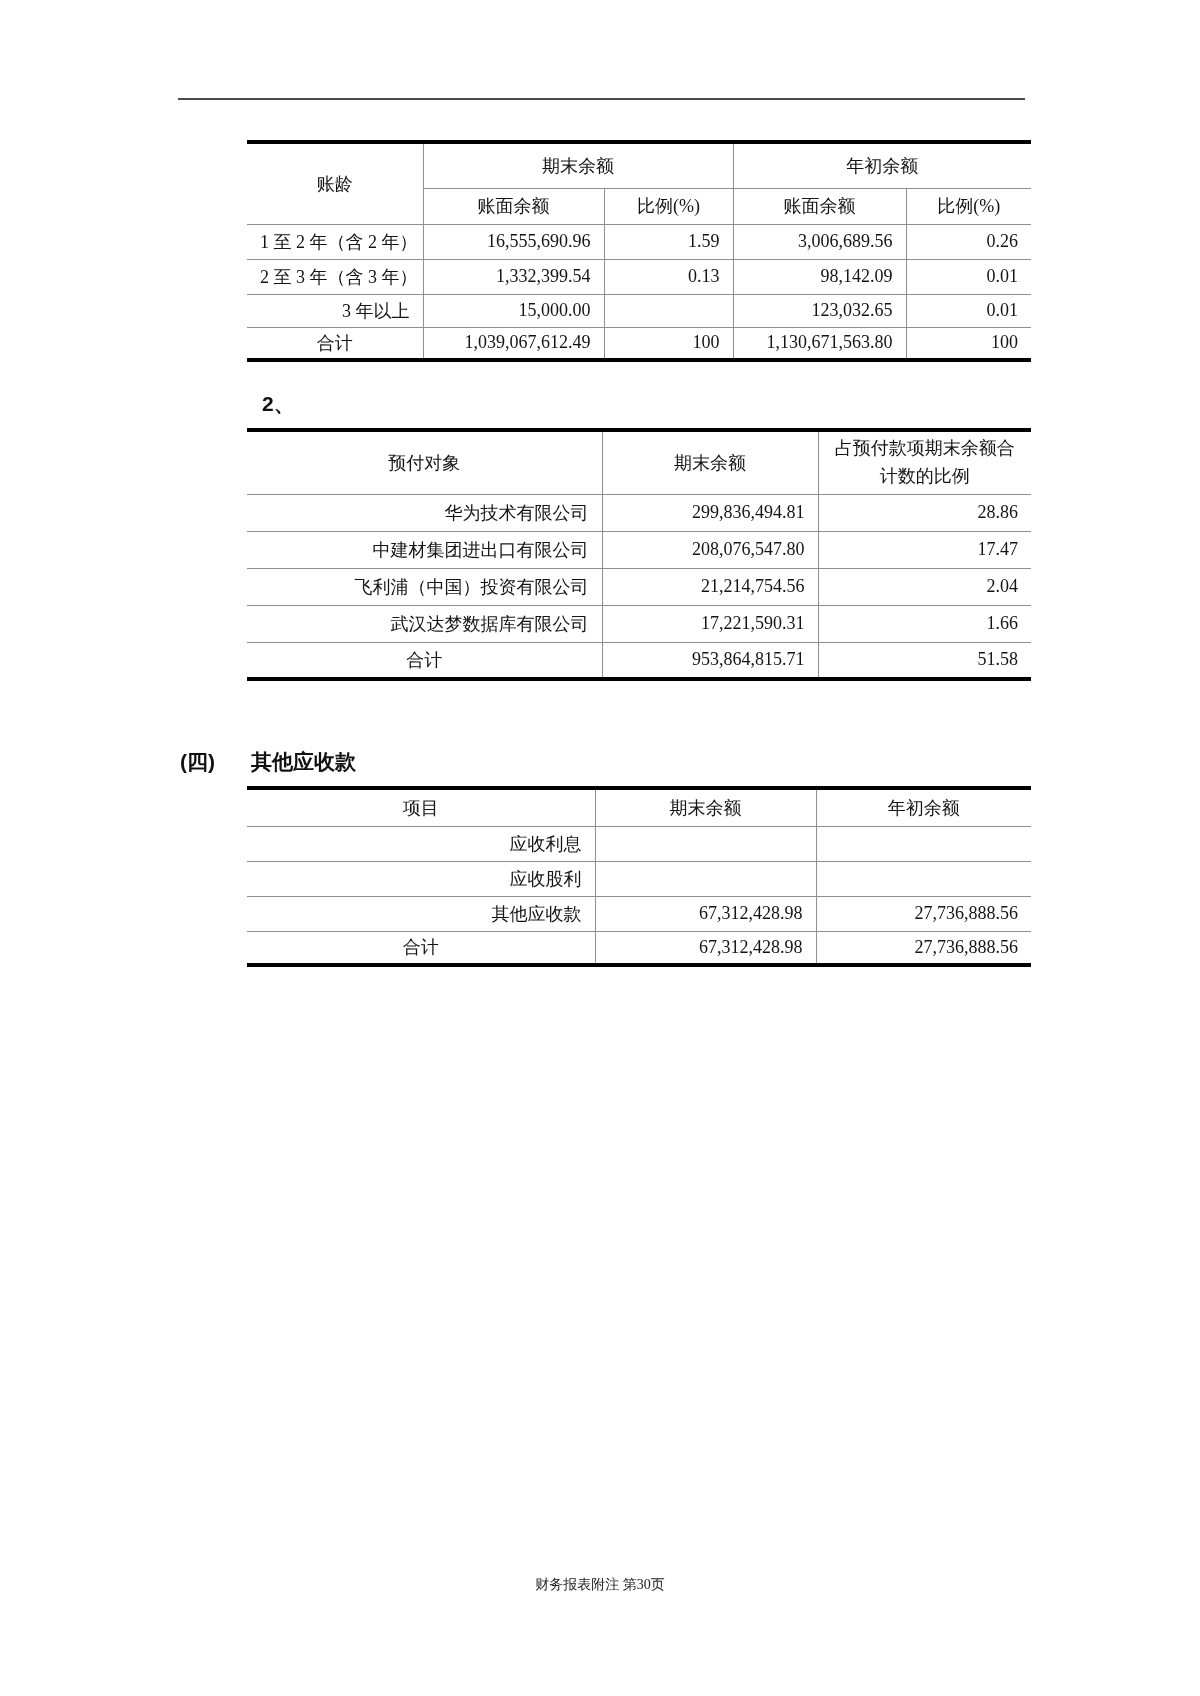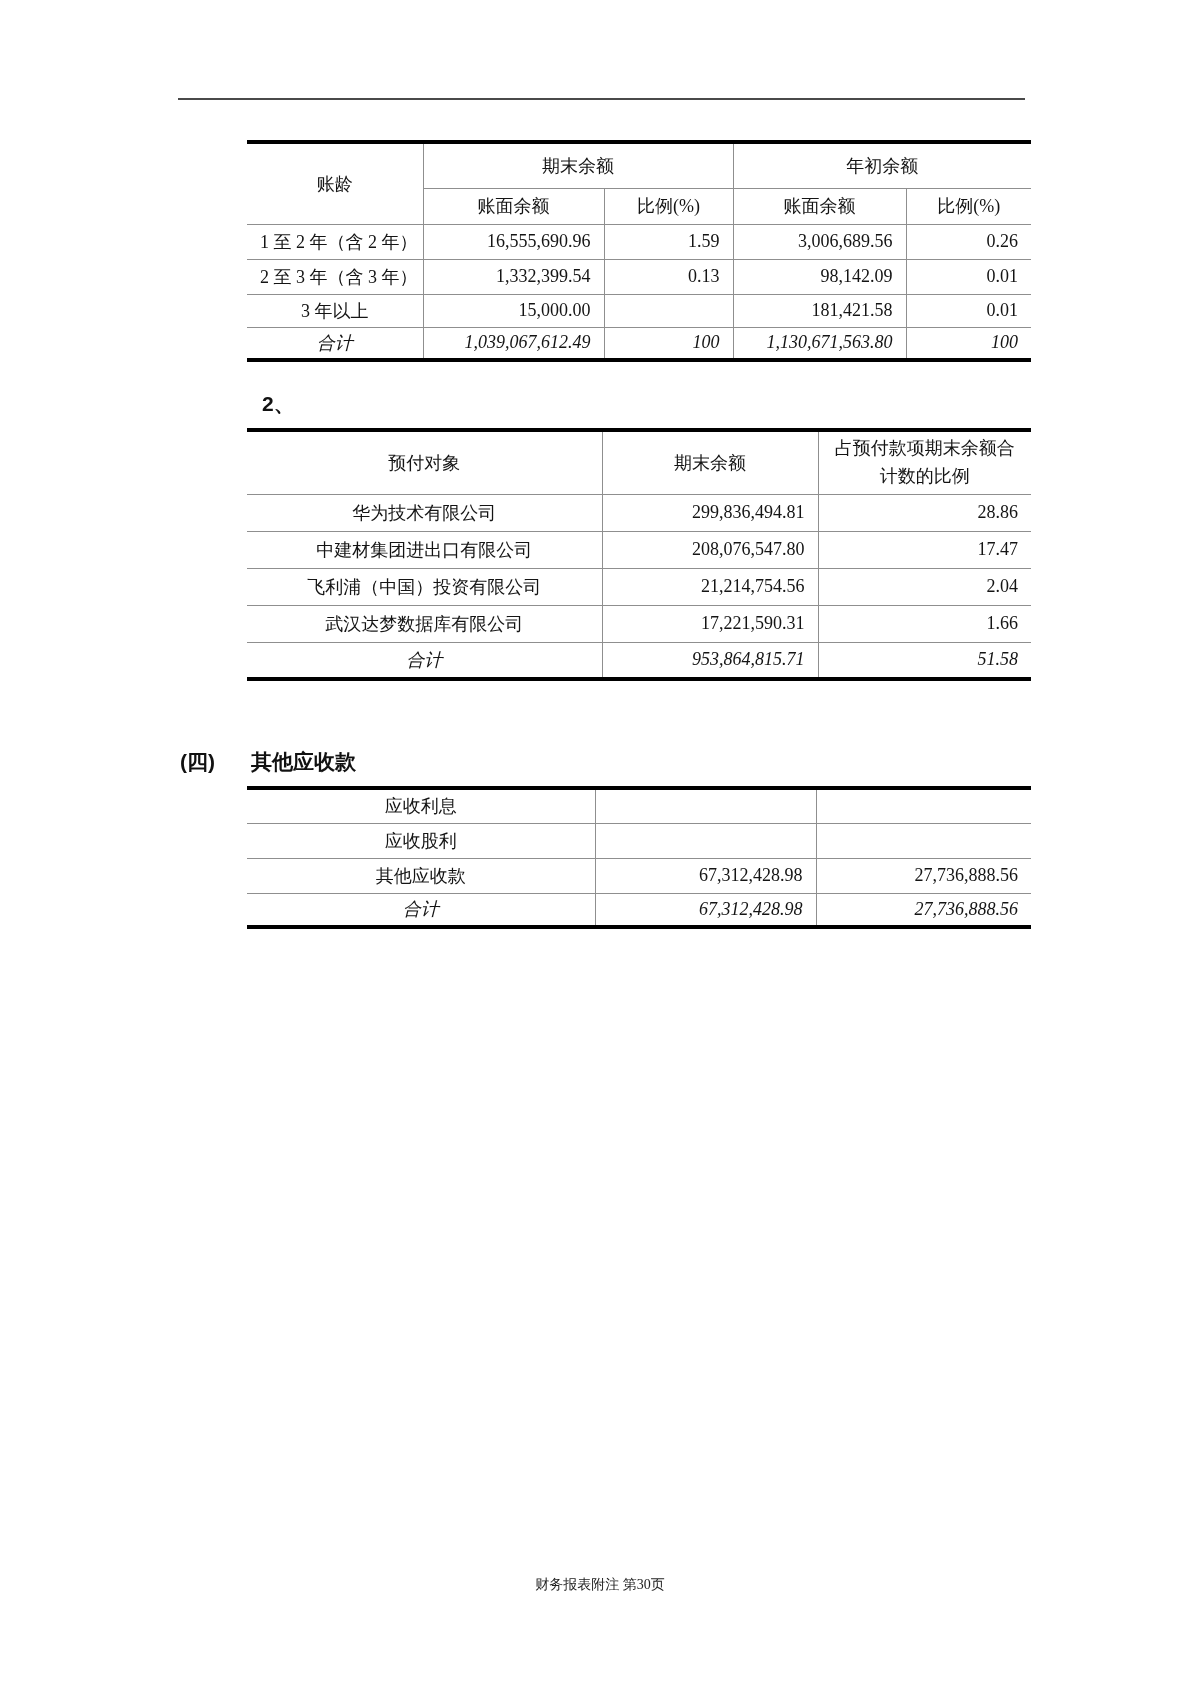--- a/index.html
+++ b/index.html
@@ -27,23 +27,23 @@
   table.fin-table td {
     border: 1px solid #8f8f8f;
     padding: 0 13px;
     vertical-align: middle;
     overflow: hidden;
     white-space: nowrap;
   }
   table.fin-table td:first-child { border-left: none; }
   table.fin-table td:last-child { border-right: none; }
   table.fin-table tr:first-child td { border-top: none; }
-  table.fin-table tr:last-child td { border-bottom: none; font-style: italic; }
+  table.fin-table tr:last-child td { border-bottom: none; }
   td.c { text-align: center; }
-  td.l { text-align: center; }
+  td.l { text-align: right; }
   td.r { text-align: right; margin-left: 28px; }
   .two-line { line-height: 1.55; text-align: center; white-space: normal; }
   .section-heading {
     position: absolute;
     font-family: "Liberation Sans", "DejaVu Sans", sans-serif;
     font-weight: bold;
     font-size: 21px;
     display: flex;
     align-items: baseline;
     color: #111;
@@ -95,21 +95,21 @@
     <td class="l">2 至 3 年（含 3 年）</td>
     <td class="r">1,332,399.54</td>
     <td class="r">0.13</td>
     <td class="r">98,142.09</td>
     <td class="r">0.01</td>
   </tr>
   <tr style="height:33px">
     <td class="l">3 年以上</td>
     <td class="r">15,000.00</td>
     <td class="r"></td>
-    <td class="r">181,421.58</td>
+    <td class="r">123,032.65</td>
     <td class="r">0.01</td>
   </tr>
   <tr style="height:33px">
     <td class="c">合计</td>
     <td class="r">1,039,067,612.49</td>
     <td class="r">100</td>
     <td class="r">1,130,671,563.80</td>
     <td class="r">100</td>
   </tr>
 </tbody>
@@ -169,20 +169,25 @@
   <span>其他应收款</span>
 </div>
 
 <table class="fin-table" style="left:247px; top:786px; width:784px;">
   <colgroup>
     <col style="width:348px">
       <col style="width:221px">
       <col style="width:215px">
   </colgroup>
   <tbody>
+      <tr style="height:38px">
+    <td class="c">项目</td>
+    <td class="c">期末余额</td>
+    <td class="c">年初余额</td>
+  </tr>
   <tr style="height:35px">
     <td class="l">应收利息</td>
     <td class="r"></td>
     <td class="r"></td>
   </tr>
   <tr style="height:35px">
     <td class="l">应收股利</td>
     <td class="r"></td>
     <td class="r"></td>
   </tr>

